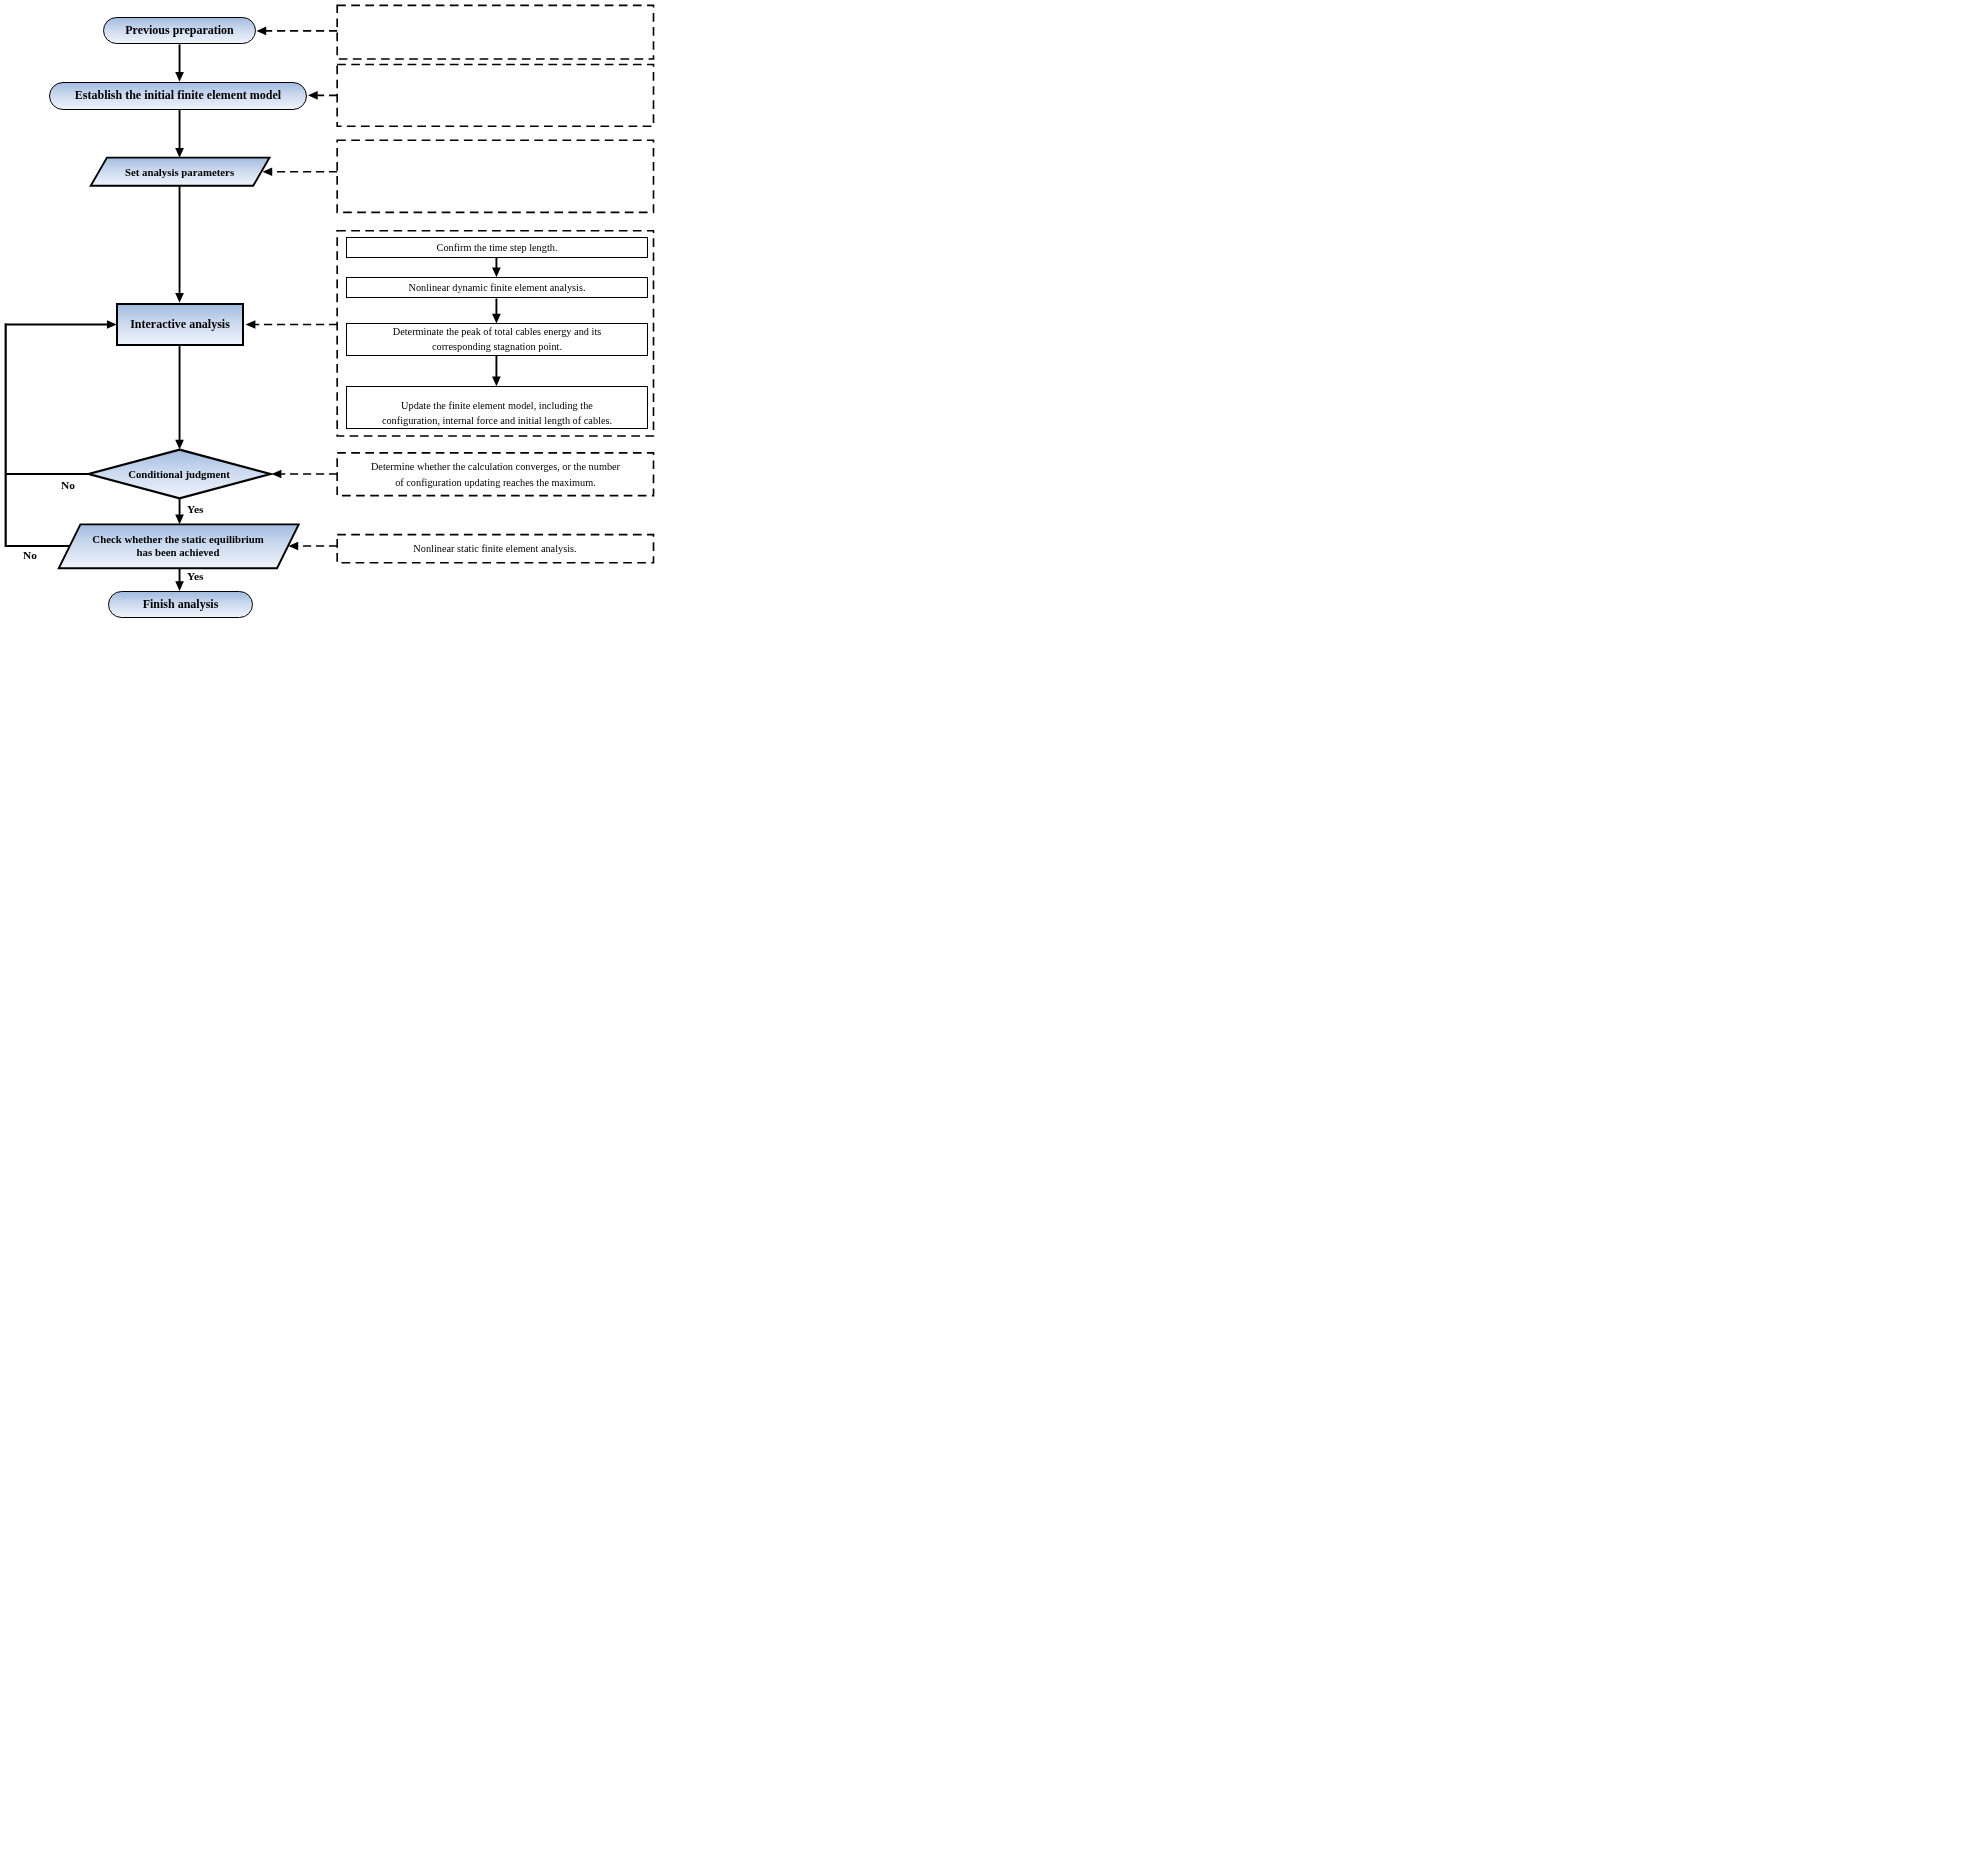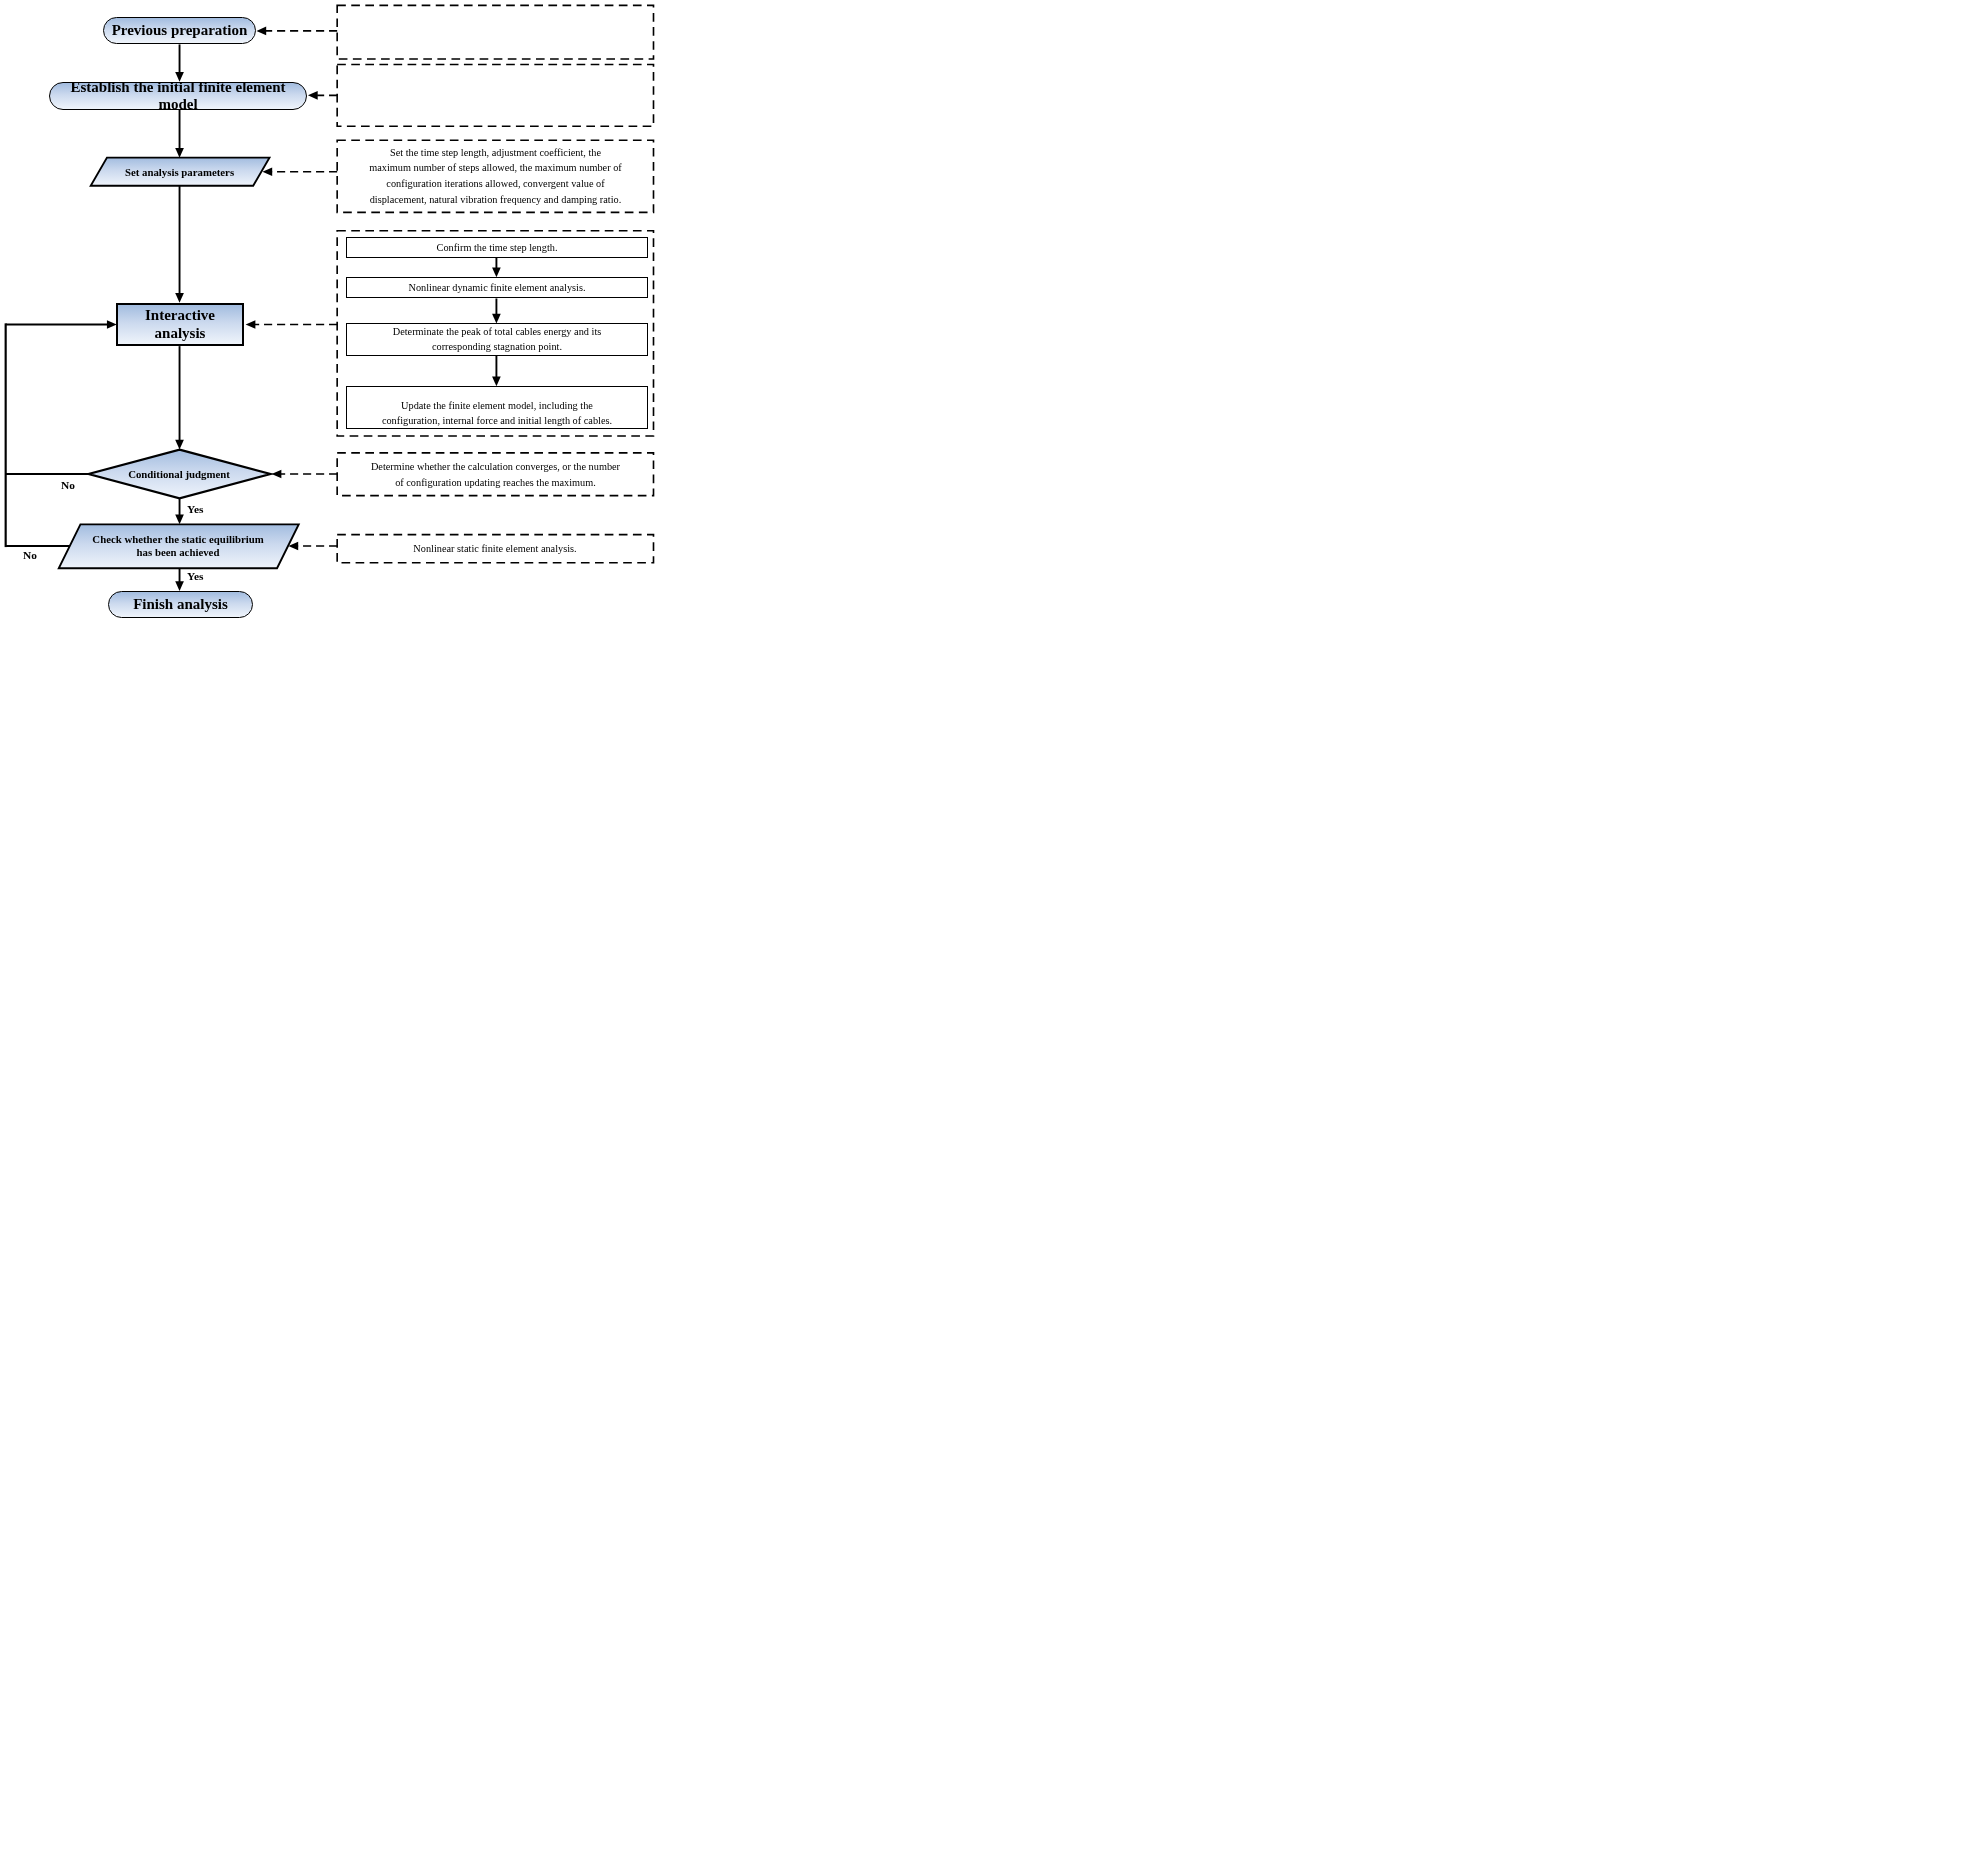--- a/index.html
+++ b/index.html
@@ -1,20 +1,20 @@
 <!DOCTYPE html>
 <html style="font-size:8.7px"><head>
 <meta charset="utf-8">
 <style>
   html,body{margin:0;padding:0;background:#fff;}
   body{font-family:"Liberation Serif","DejaVu Serif",serif;color:#000;}
   #stage{position:relative;width:657px;height:624px;background:#fff;overflow:hidden;}
   #lines{position:absolute;left:0;top:0;z-index:0;}
   .node{position:absolute;z-index:2;display:flex;align-items:center;justify-content:center;
-        text-align:center;font-weight:bold;font-size:15px;line-height:1.15;}
+        text-align:center;font-weight:bold;font-size:12px;line-height:1.15;}
   .stadium{background:linear-gradient(180deg,#a2bcdf 0%,#cbd9ee 45%,#eff4fb 100%);
            border:1.9px solid #000;border-radius:14.6px;box-sizing:border-box;}
   .rect{background:linear-gradient(180deg,#a2bcdf 0%,#cbd9ee 45%,#eff4fb 100%);
         border:2.2px solid #000;box-sizing:border-box;}
   .shape-label{position:absolute;z-index:2;display:flex;align-items:center;justify-content:center;
                text-align:center;font-weight:bold;font-size:10.8px;line-height:1.2;pointer-events:none;}
   .note{position:absolute;z-index:2;display:flex;align-items:center;justify-content:center;
         text-align:center;font-size:10.3px;line-height:15.7px;}
   .inner-box{position:absolute;z-index:2;display:flex;align-items:center;justify-content:center;
              text-align:center;font-size:10.3px;line-height:15px;background:#fff;
@@ -118,24 +118,20 @@
     <span>Finish analysis</span>
   </div>
 
   <div class="edge-label" style="left:61px;top:479px;">No</div>
   <div class="edge-label" style="left:23px;top:549px;">No</div>
   <div class="edge-label" style="left:187px;top:503px;">Yes</div>
   <div class="edge-label" style="left:187px;top:570px;">Yes</div>
 
 
 
-  <div class="note prewrap" style="left:339px;top:141px;width:313px;height:70px;">Set the time step length, adjustment coefficient, the
-maximum number of steps allowed, the maximum number of
-configuration iterations allowed, convergent value of
-displacement, natural vibration frequency and damping ratio.</div>
 
   <div class="inner-box" style="left:346px;top:237px;width:302px;height:20.6px;">
     <span>Confirm the time step length.</span>
   </div>
   <div class="inner-box" style="left:346px;top:277px;width:302px;height:21px;">
     <span>Nonlinear dynamic finite element analysis.</span>
   </div>
   <div class="inner-box" style="left:346px;top:323px;width:302px;height:32.5px;">
     <span class="prewrap">Determinate the peak of total cables energy and its
 corresponding stagnation point.</span>

